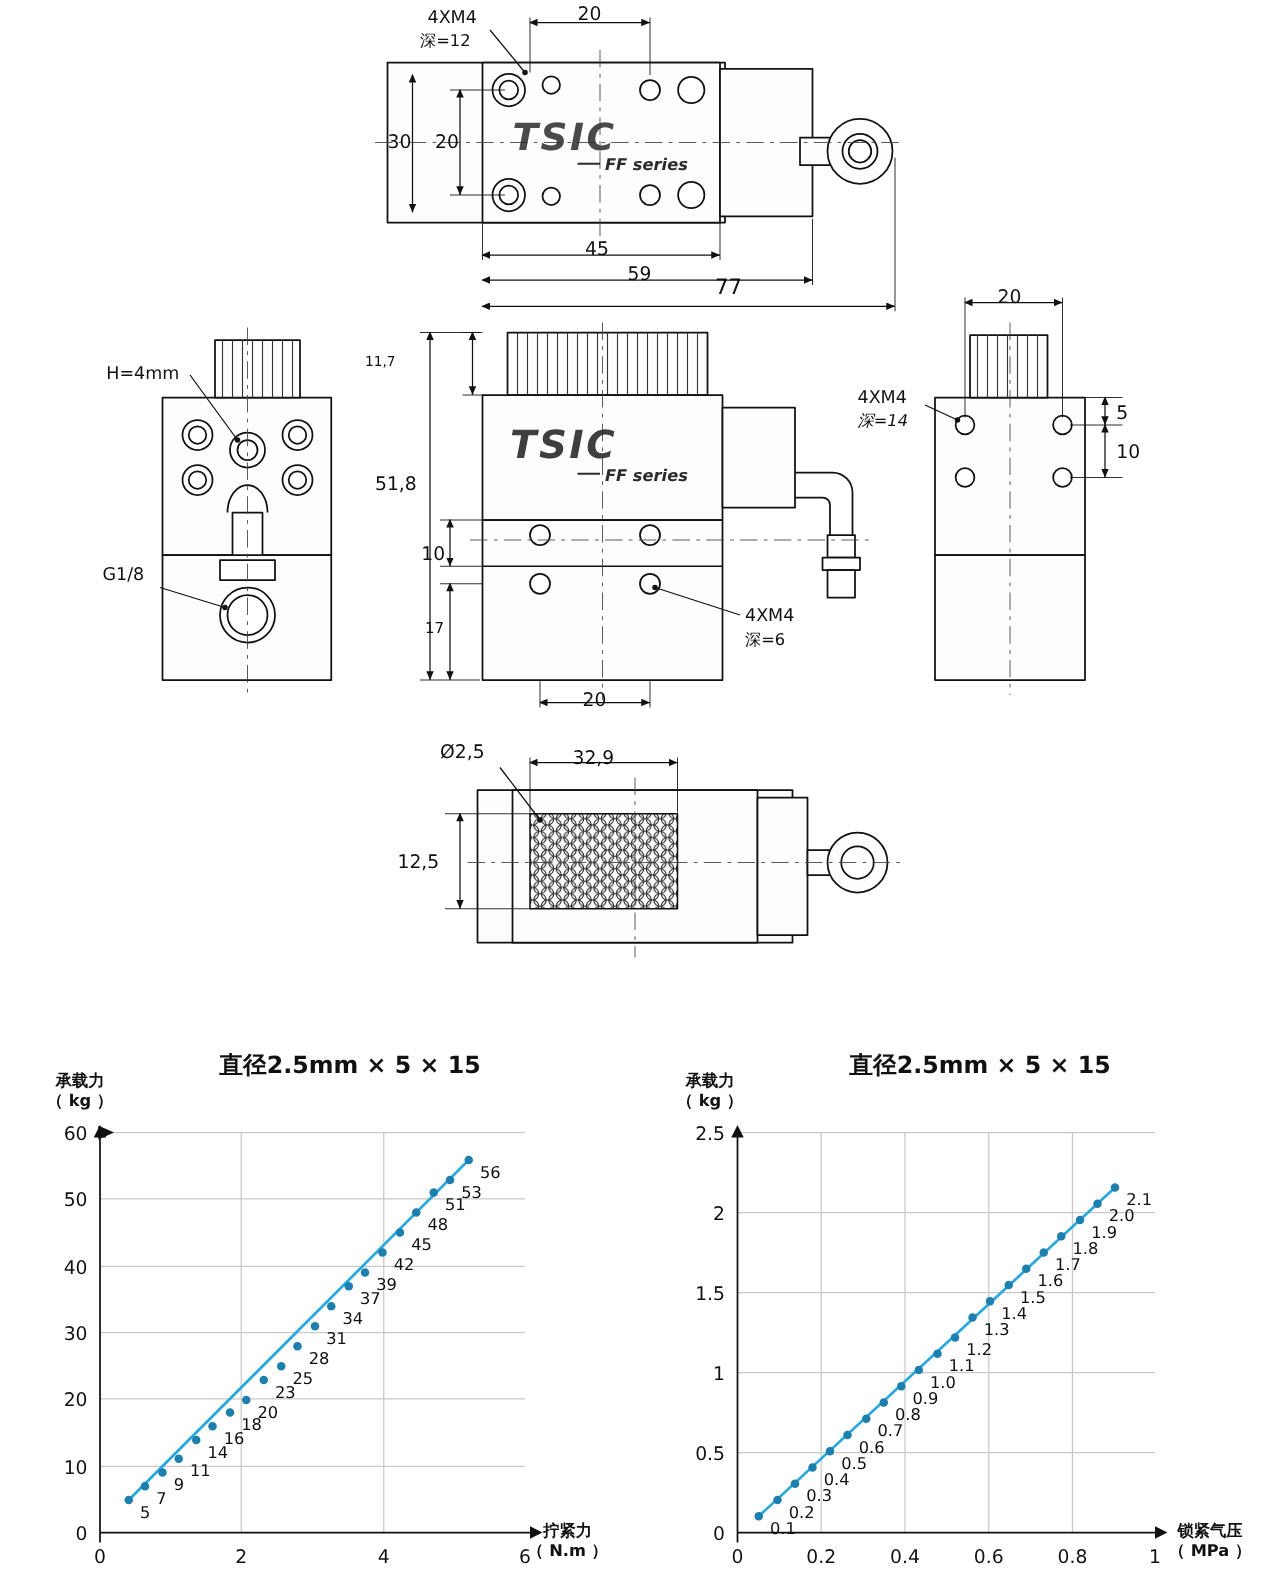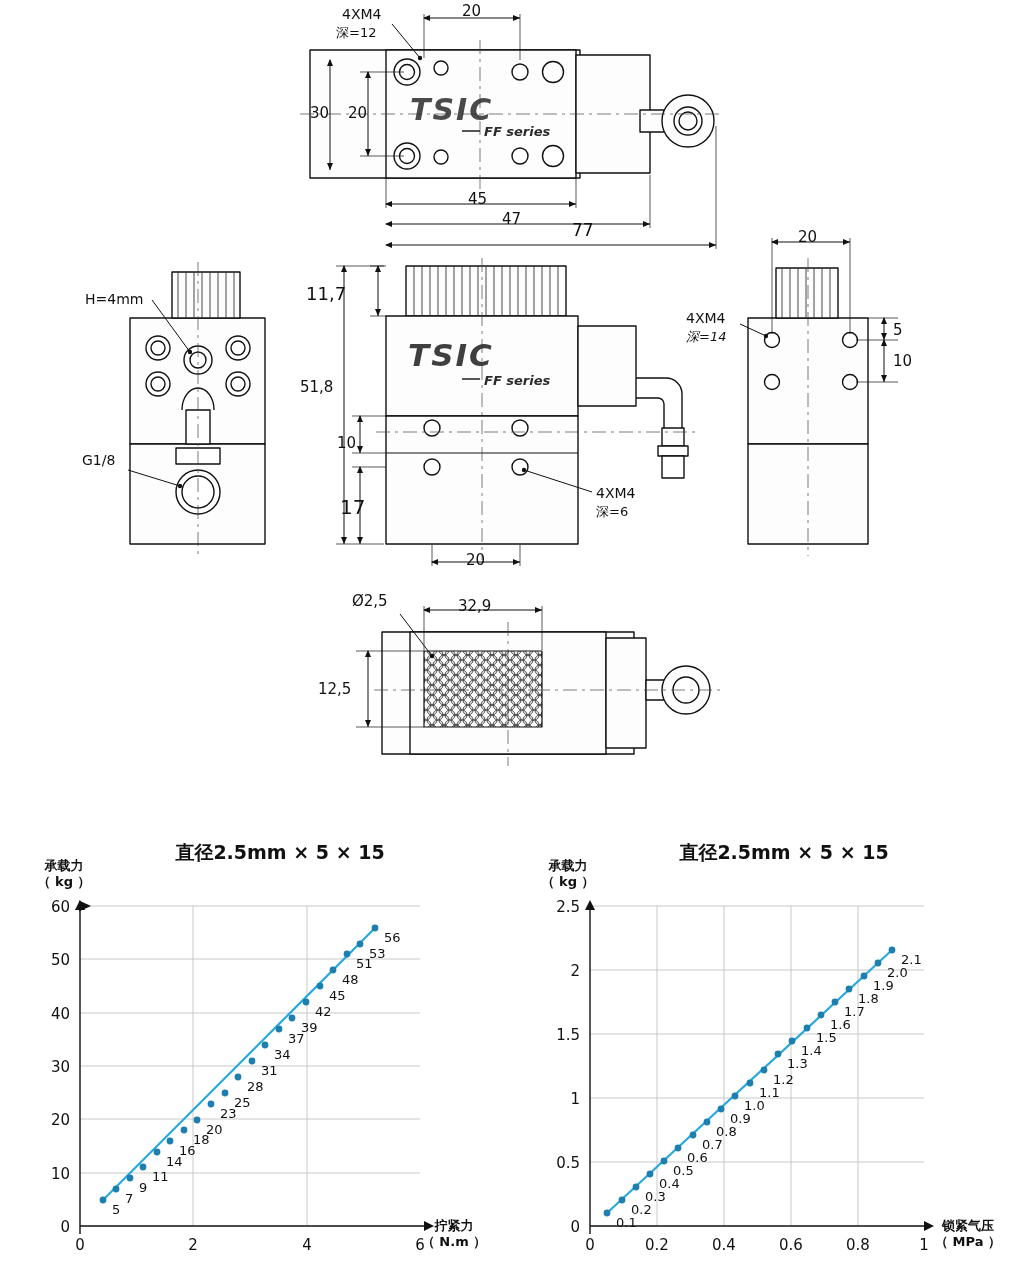--- a/index.html
+++ b/index.html
@@ -285,30 +285,30 @@
         </g>
       </g>
     </svg>
 
     <div class="lbl" style="left:342px;top:6px;font-size:14px;">4XM4</div>
     <div class="lbl" style="left:336px;top:24px;font-size:13px;">深=12</div>
     <div class="lbl" style="left:462px;top:2px;font-size:15px;">20</div>
     <div class="lbl" style="left:310px;top:104px;font-size:15px;">30</div>
     <div class="lbl" style="left:348px;top:104px;font-size:15px;">20</div>
     <div class="lbl" style="left:468px;top:190px;font-size:15px;">45</div>
-    <div class="lbl" style="left:502px;top:210px;font-size:15px;">47</div>
+    <div class="lbl" style="left:502px;top:210px;font-size:15px;">59</div>
     <div class="lbl" style="left:572px;top:220px;font-size:17px;">77</div>
 
     <div class="lbl" style="left:85px;top:291px;font-size:14px;">H=4mm</div>
     <div class="lbl" style="left:82px;top:452px;font-size:14px;">G1/8</div>
 
-    <div class="lbl" style="left:306px;top:283px;font-size:18px;">11,7</div>
+    <div class="lbl" style="left:292px;top:283px;font-size:11px;">11,7</div>
     <div class="lbl" style="left:300px;top:378px;font-size:15px;">51,8</div>
     <div class="lbl" style="left:337px;top:434px;font-size:15px;">10</div>
-    <div class="lbl" style="left:340px;top:495px;font-size:20px;">17</div>
+    <div class="lbl" style="left:340px;top:495px;font-size:12px;">17</div>
     <div class="lbl" style="left:466px;top:551px;font-size:15px;">20</div>
     <div class="lbl" style="left:596px;top:485px;font-size:14px;">4XM4</div>
     <div class="lbl" style="left:596px;top:503px;font-size:13px;">深=6</div>
 
     <div class="lbl" style="left:798px;top:228px;font-size:15px;">20</div>
     <div class="lbl" style="left:686px;top:310px;font-size:14px;">4XM4</div>
     <div class="lbl" style="left:686px;top:328px;font-size:13px;font-style:italic;">深=14</div>
     <div class="lbl" style="left:893px;top:321px;font-size:15px;">5</div>
     <div class="lbl" style="left:893px;top:352px;font-size:15px;">10</div>
 

